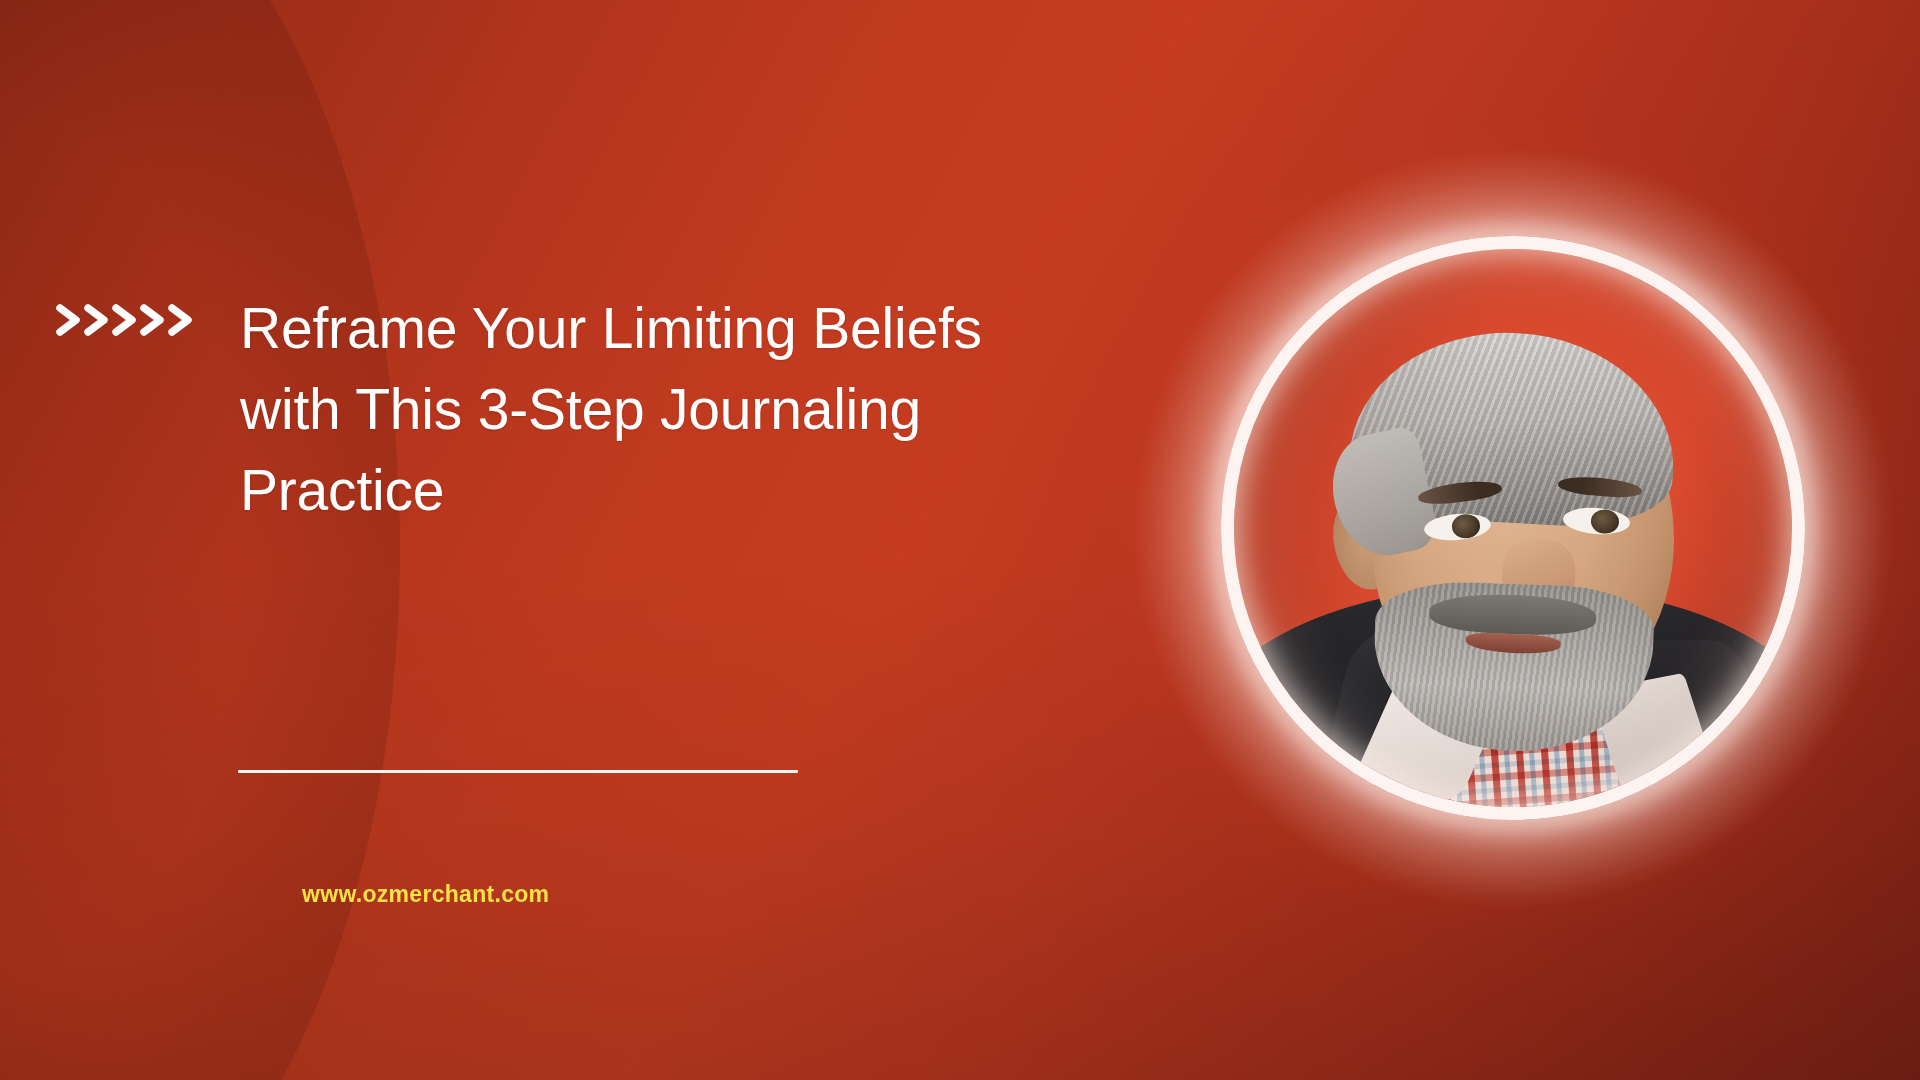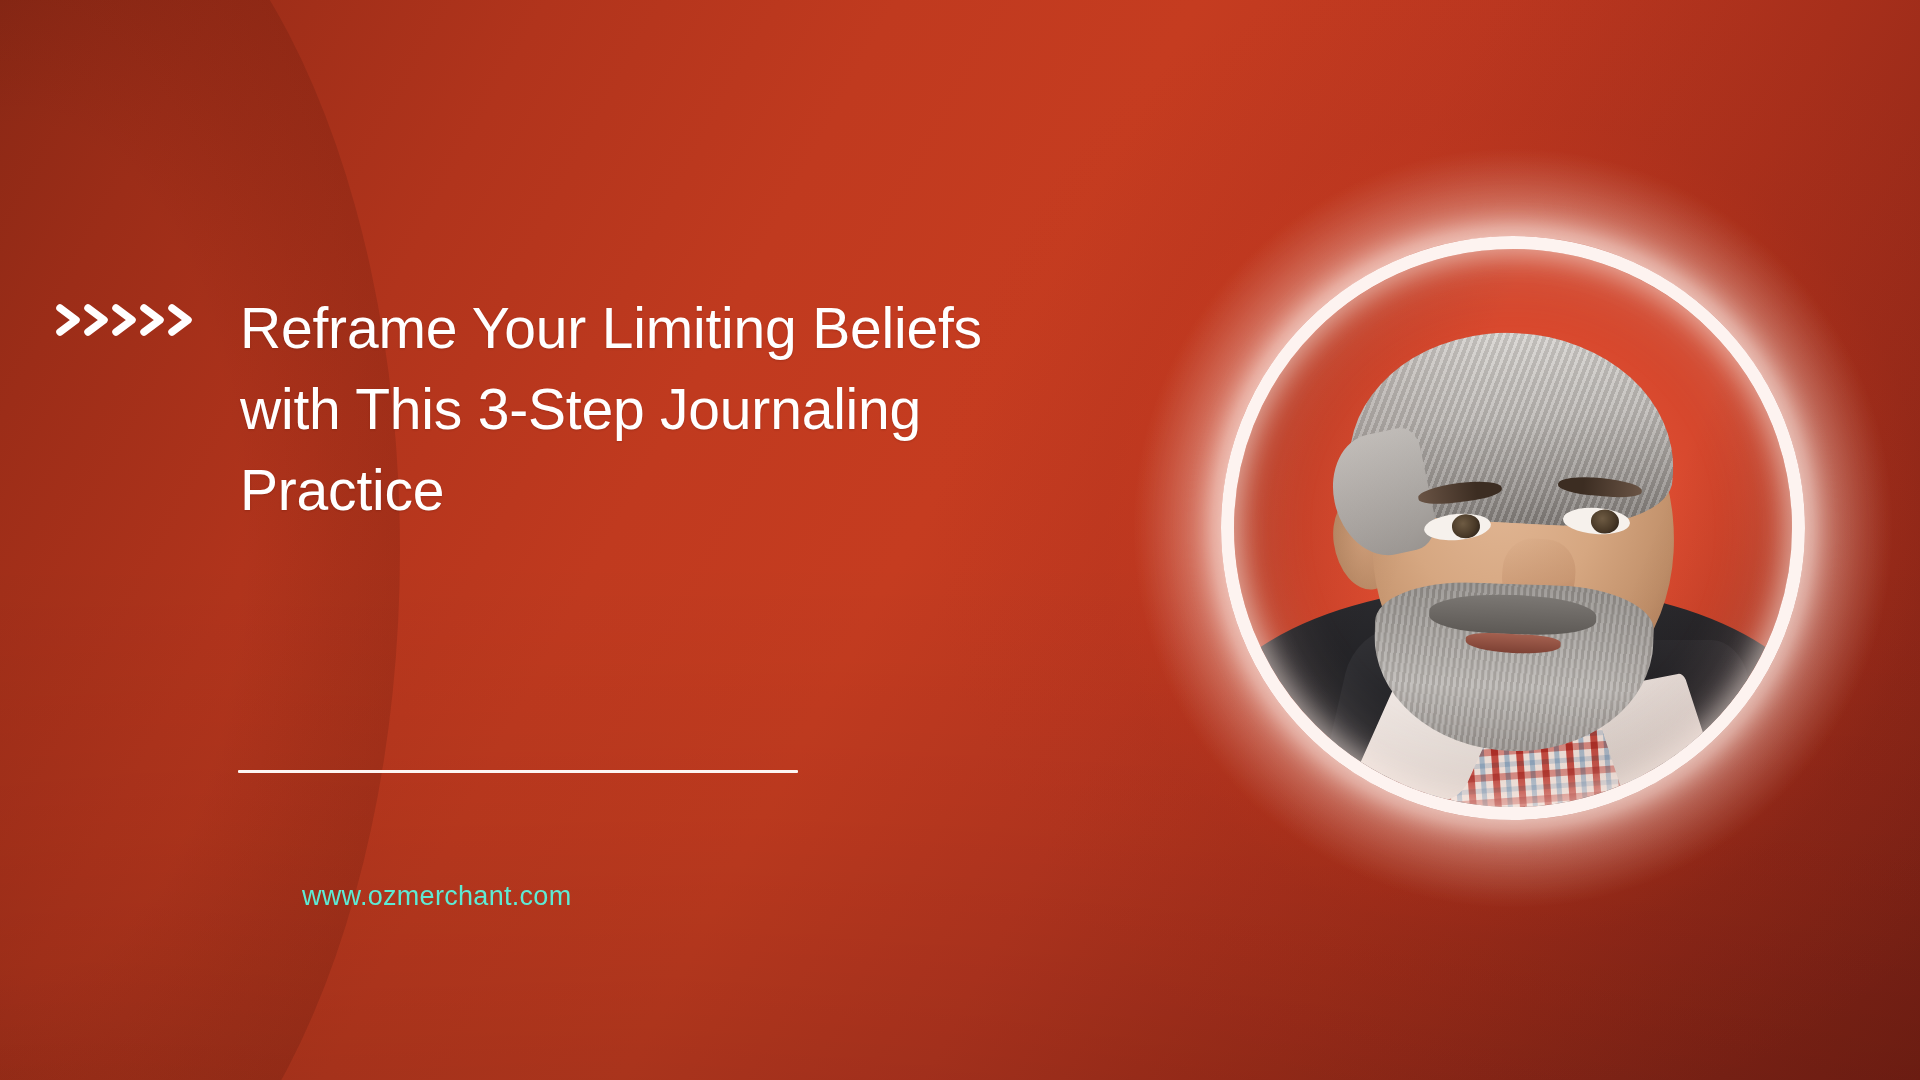--- a/index.html
+++ b/index.html
@@ -128,24 +128,24 @@
     height:3px;
     background:#fdf5f2;
     border-radius:1px;
   }
 
   
   .site-url {
     position:absolute;
     left:302px;
     top:881px;
-    font-size:27px;
-    font-weight:400;
+    font-size:23px;
+    font-weight:700;
     letter-spacing:0.3px;
-    color:#5eead4;
+    color:#fde047;
     font-family:"Liberation Sans", sans-serif;
   }
 
   
   .portrait-wrap {
     position:absolute;
     left:1513px;
     top:528px;
     width:584px;
     height:584px;

